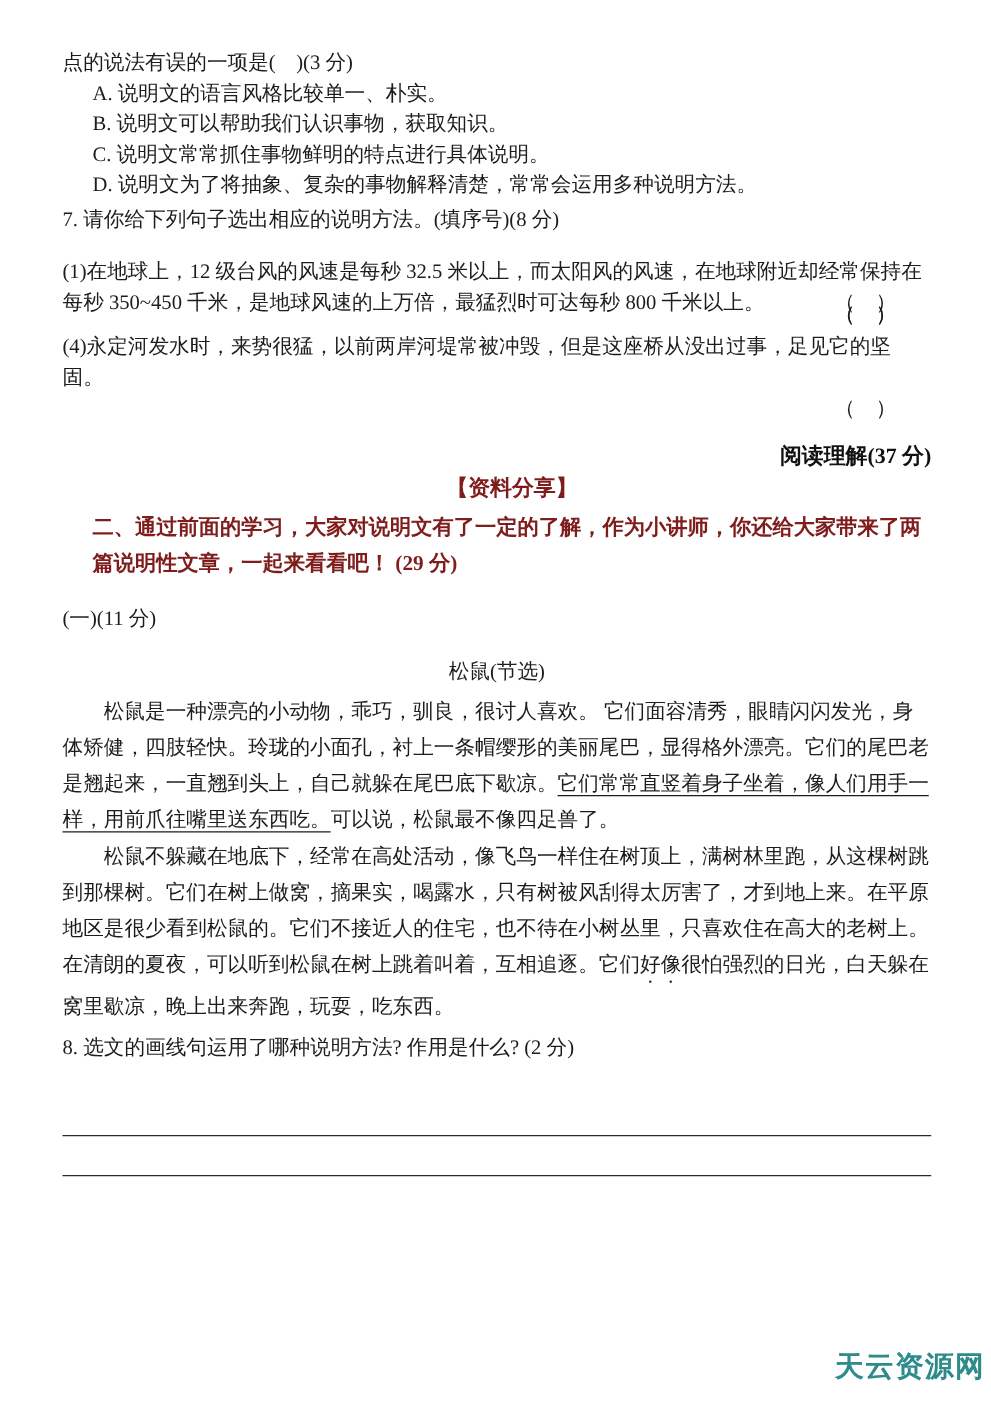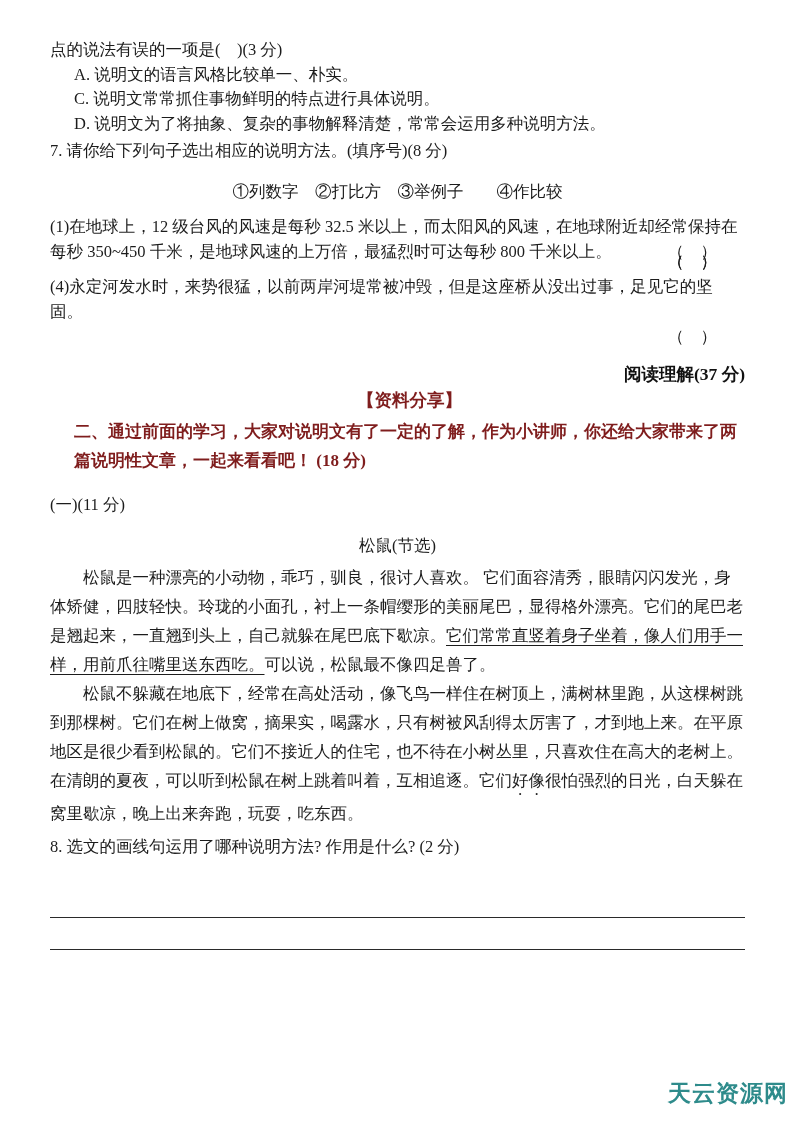--- a/index.html
+++ b/index.html
@@ -48,44 +48,44 @@
     color:#2E8B8B;
   }
 </style>
 </head>
 <body>
 
 <div class="page">
 
   <p class="line t">点的说法有误的一项是(    )(3 分)</p>
   <p class="opt t">A. 说明文的语言风格比较单一、朴实。</p>
+  <p class="opt t">B. 说明文可以帮助我们认识事物，获取知识。</p>
   <p class="opt t">C. 说明文常常抓住事物鲜明的特点进行具体说明。</p>
   <p class="opt t">D. 说明文为了将抽象、复杂的事物解释清楚，常常会运用多种说明方法。</p>
 
   <p class="q7-stem t">7. 请你给下列句子选出相应的说明方法。(填序号)(8 分)</p>
-  <p class="bank t">①列数字　②打比方　③举例子　　④作比较</p>
 
   <div class="q7-item">
     <span class="t">(1)在地球上，12 级台风的风速是每秒 32.5 米以上，而太阳风的风速，在地球附近却经常保持在每秒 350~450 千米，是地球风速的上万倍，最猛烈时可达每秒 800 千米以上。</span>
     <span class="blank t">（　）</span>
   </div>
   <div class="q7-item" style="margin-top:10px;">
     <span class="blank t">（　）</span>
   </div>
   <div class="q7-item">
     <span class="blank t">（　）</span>
   </div>
   <div class="q7-item" style="margin-bottom:0;">
     <span class="t">(4)永定河发水时，来势很猛，以前两岸河堤常被冲毁，但是这座桥从没出过事，足见它的坚固。</span>
   </div>
   <div class="blank-own-line t">（　）</div>
 
   <div class="section-title t">阅读理解(37 分)</div>
   <div class="material-tag blue t">【资料分享】</div>
-  <p class="intro blue t">二、通过前面的学习，大家对说明文有了一定的了解，作为小讲师，你还给大家带来了两篇说明性文章，一起来看看吧！ (18 分)</p>
+  <p class="intro blue t">二、通过前面的学习，大家对说明文有了一定的了解，作为小讲师，你还给大家带来了两篇说明性文章，一起来看看吧！ (29 分)</p>
 
   <p class="part-label t">(一)(11 分)</p>
   <div class="passage-title t">松鼠(节选)</div>
 
   <p class="para first"><span class="t">松鼠是一种漂亮的小动物，乖巧，驯良，很讨人喜欢。 它们面容清秀，眼睛闪闪发光，身体矫健，四肢轻快。玲珑的小面孔，衬上一条帽缨形的美丽尾巴，显得格外漂亮。它们的尾巴老是翘起来，一直翘到头上，自己就躲在尾巴底下歇凉。</span><span class="u-sent t">它们常常直竖着身子坐着，像人们用手一样，用前爪往嘴里送东西吃。</span><span class="t">可以说，松鼠最不像四足兽了。</span></p>
 
   <p class="para"><span class="t">松鼠不躲藏在地底下，经常在高处活动，像飞鸟一样住在树顶上，满树林里跑，从这棵树跳到那棵树。它们在树上做窝，摘果实，喝露水，只有树被风刮得太厉害了，才到地上来。在平原地区是很少看到松鼠的。它们不接近人的住宅，也不待在小树丛里，只喜欢住在高大的老树上。在清朗的夏夜，可以听到松鼠在树上跳着叫着，互相追逐。它们</span><span class="em-dot t">好像</span><span class="t">很怕强烈的日光，白天躲在窝里歇凉，晚上出来奔跑，玩耍，吃东西。</span></p>
 
   <p class="q-stem t">8. 选文的画线句运用了哪种说明方法? 作用是什么? (2 分)</p>
 

